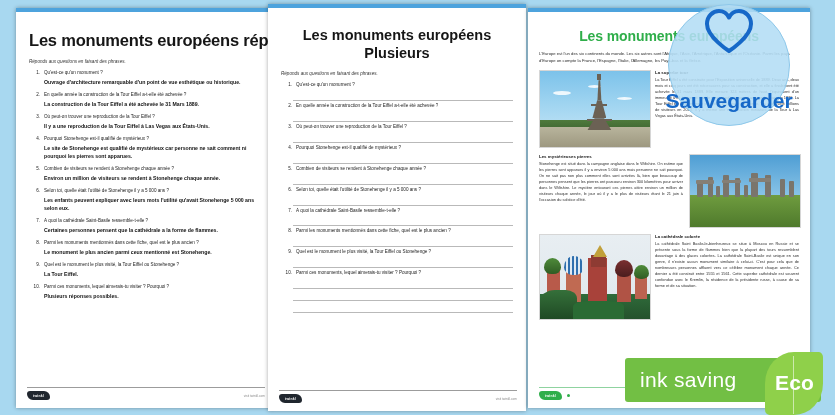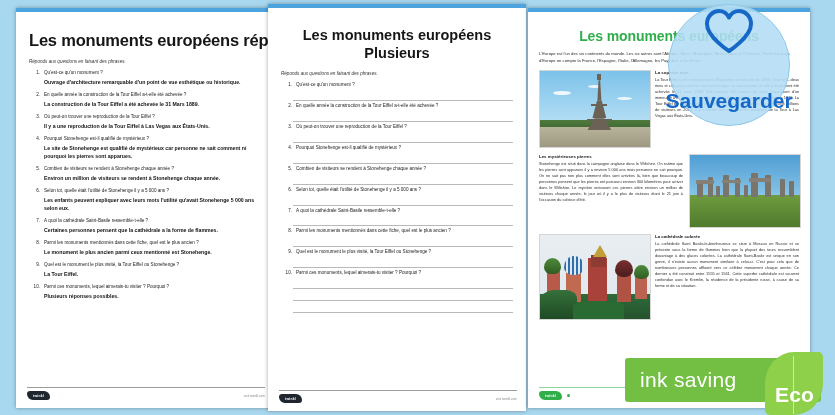--- a/index.html
+++ b/index.html
@@ -146,21 +146,21 @@
     position:absolute;left:140px;top:0px;width:58px;height:63px;
     background:#8fd04a;
     border-radius:50% 8% 50% 8%;
     transform:rotate(0deg);
   }
   #eco-badge .vein{
     position:absolute;left:168px;top:4px;width:1.4px;height:58px;
     background:rgba(255,255,255,.55);
   }
   #eco-badge .eco{
-    position:absolute;left:150px;top:31px;font-size:21px;color:#ffffff;
+    position:absolute;left:150px;top:19px;font-size:21px;color:#ffffff;
     font-weight:bold;letter-spacing:.2px;
   }
 </style>
 </head>
 <body>
 
 <div class="stage">
 
   <div class="sheet" id="page1">
     <div class="topbar"></div>

